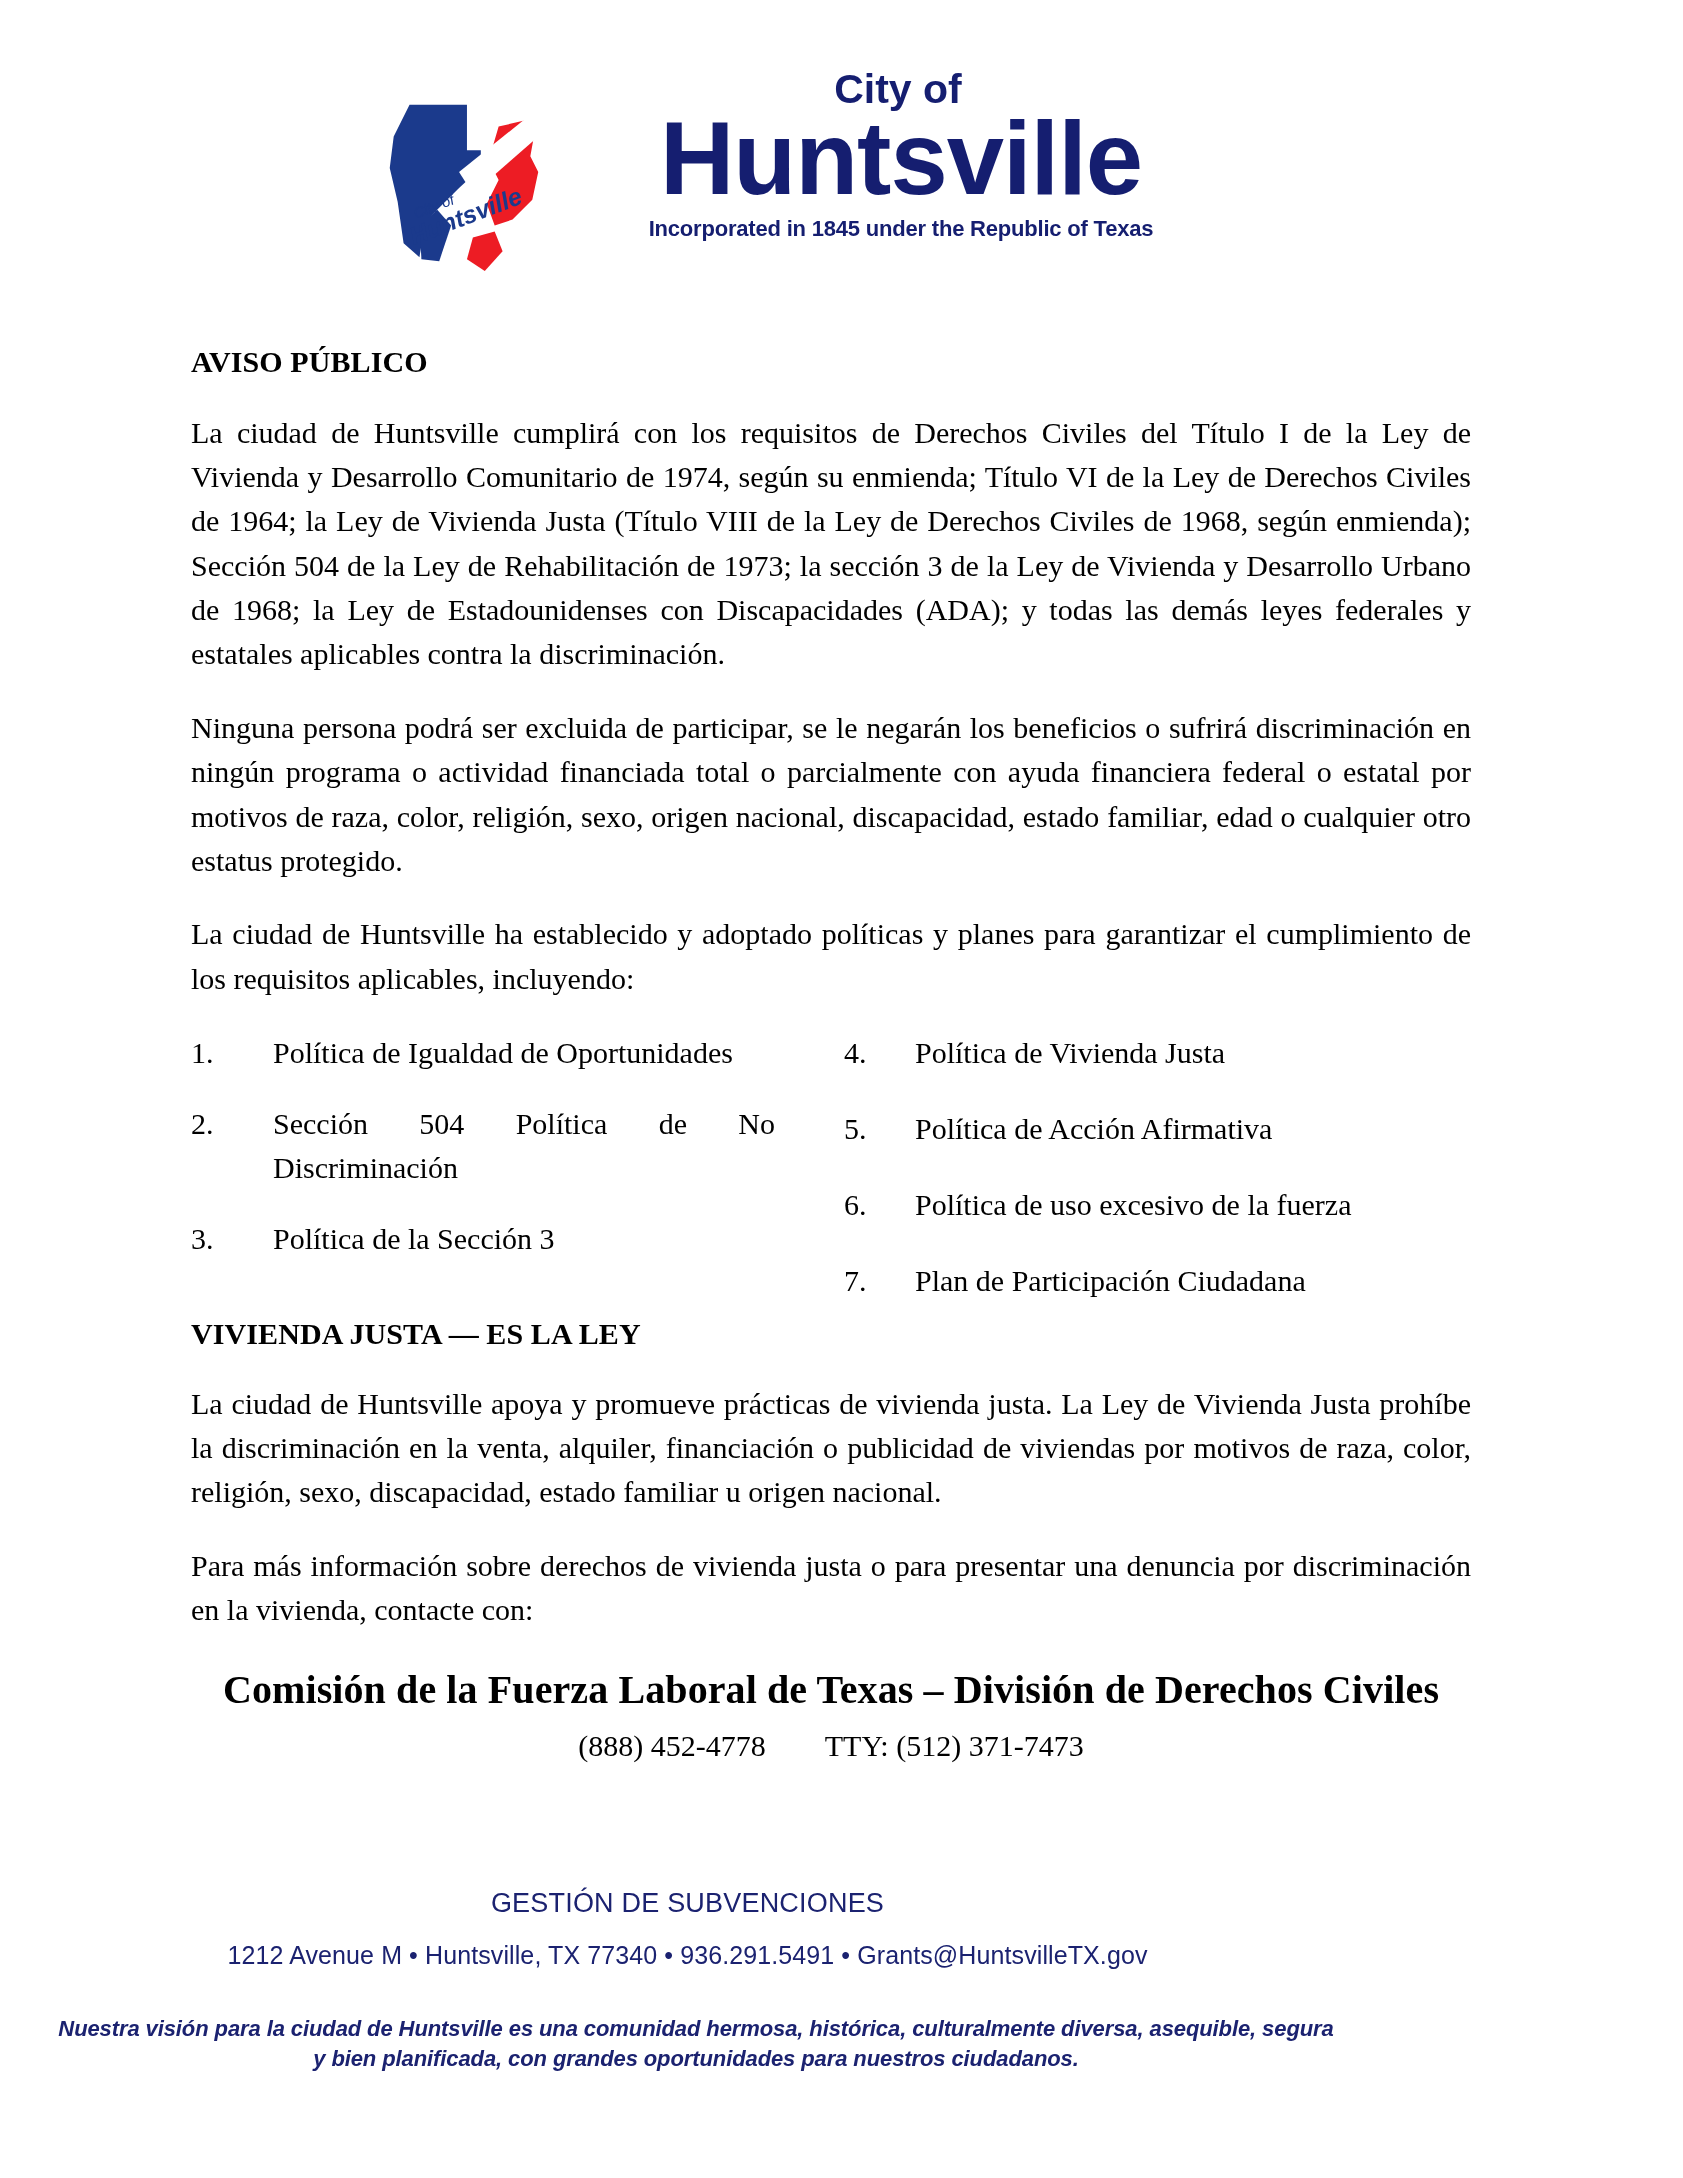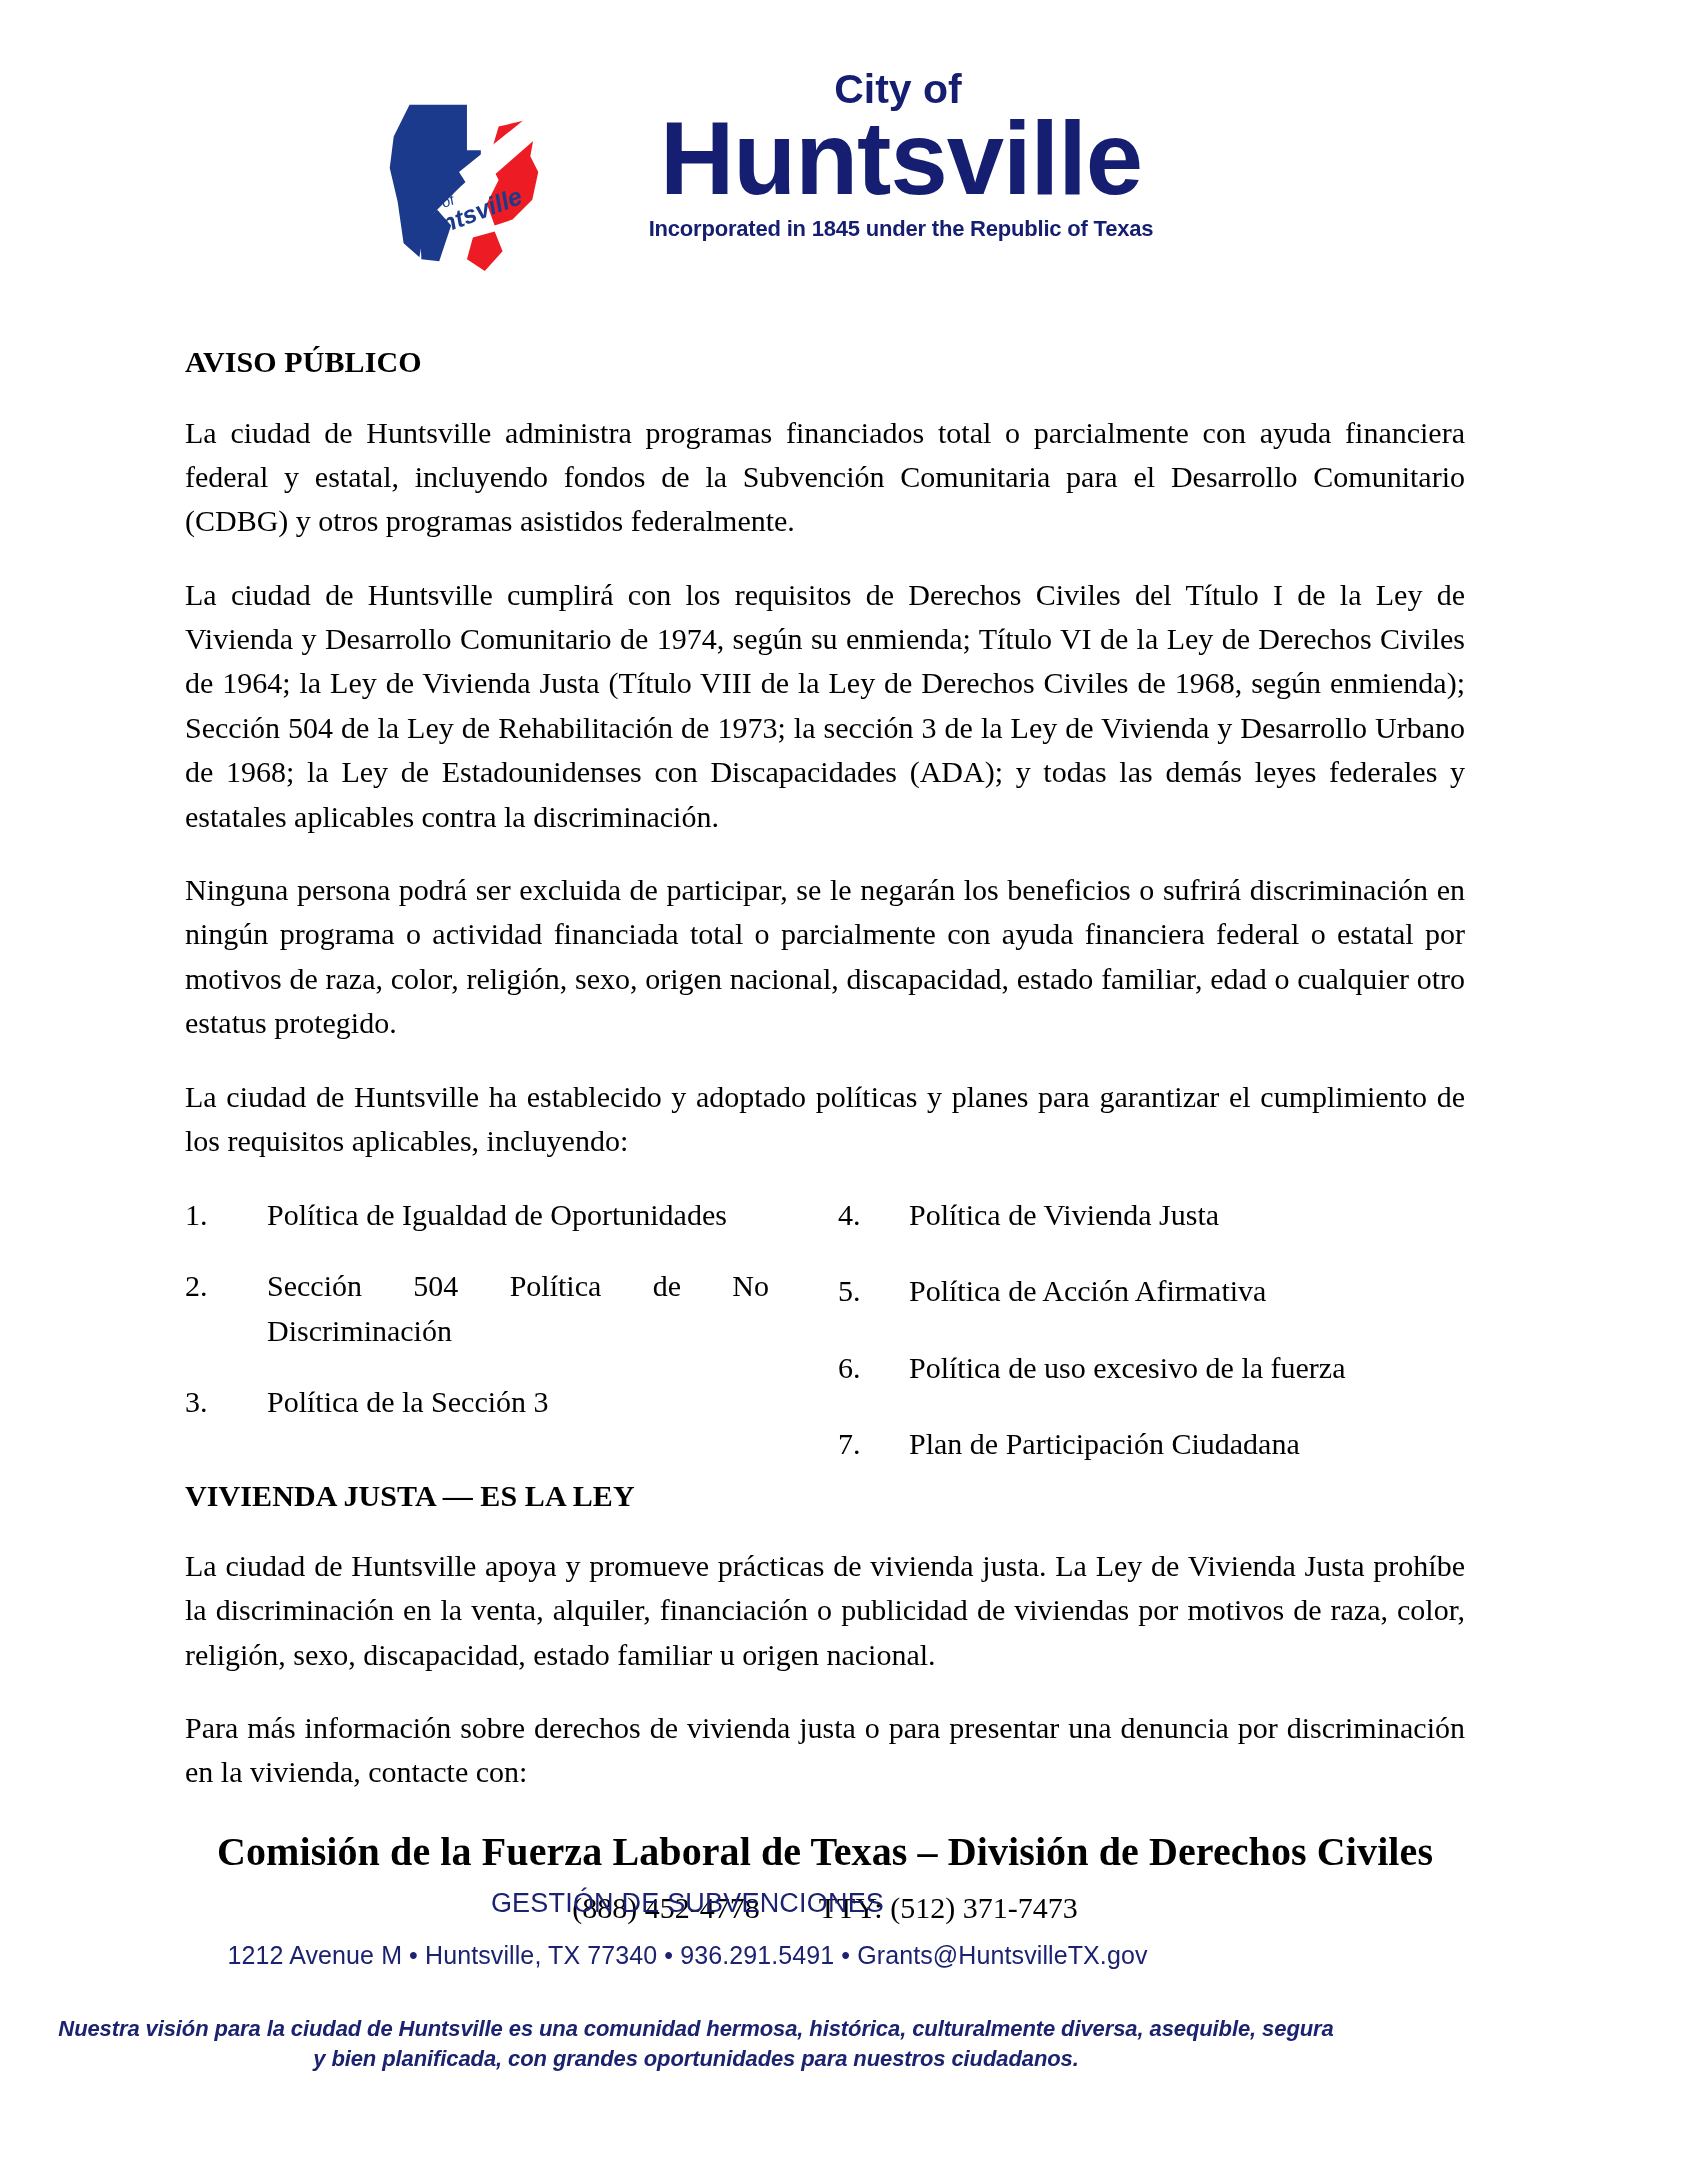--- a/index.html
+++ b/index.html
@@ -61,21 +61,21 @@
     font-size: 22px;
     font-weight: bold;
     line-height: 1.1;
     margin-top: 10px;
     letter-spacing: -0.2px;
   }
 
   
   .body-wrap {
     position: absolute;
-    left: 185px;
+    left: 191px;
     top: 345px;
     width: 1280px;
   }
   h1.section-title {
     font-size: 30px;
     font-weight: bold;
     margin: 0 0 31px 0;
     line-height: 1.15;
     letter-spacing: 0.1px;
   }
@@ -217,21 +217,20 @@
       <div class="wm-city">City of</div>
       <div class="wm-hunts">Huntsville</div>
       <div class="wm-tag">Incorporated in 1845 under the Republic of Texas</div>
     </div>
   </div>
 
   <div class="body-wrap">
 
     <h1 class="section-title">AVISO PÚBLICO</h1>
 
-    <p class="para">La ciudad de Huntsville administra programas financiados total o parcialmente con ayuda financiera federal y estatal, incluyendo fondos de la Subvención Comunitaria para el Desarrollo Comunitario (CDBG) y otros programas asistidos federalmente.</p>
     <p class="para">La ciudad de Huntsville cumplirá con los requisitos de Derechos Civiles del Título I de la Ley de Vivienda y Desarrollo Comunitario de 1974, según su enmienda; Título VI de la Ley de Derechos Civiles de 1964; la Ley de Vivienda Justa (Título VIII de la Ley de Derechos Civiles de 1968, según enmienda); Sección 504 de la Ley de Rehabilitación de 1973; la sección 3 de la Ley de Vivienda y Desarrollo Urbano de 1968; la Ley de Estadounidenses con Discapacidades (ADA); y todas las demás leyes federales y estatales aplicables contra la discriminación.</p>
     <p class="para">Ninguna persona podrá ser excluida de participar, se le negarán los beneficios o sufrirá discriminación en ningún programa o actividad financiada total o parcialmente con ayuda financiera federal o estatal por motivos de raza, color, religión, sexo, origen nacional, discapacidad, estado familiar, edad o cualquier otro estatus protegido.</p>
     <p class="para">La ciudad de Huntsville ha establecido y adoptado políticas y planes para garantizar el cumplimiento de los requisitos aplicables, incluyendo:</p>
 
     <div class="list-area">
 
       <div class="col col-left">
         <div class="li justify">
           <span class="num">1.</span>
           <span class="txt">Política de Igualdad de Oportunidades</span>

